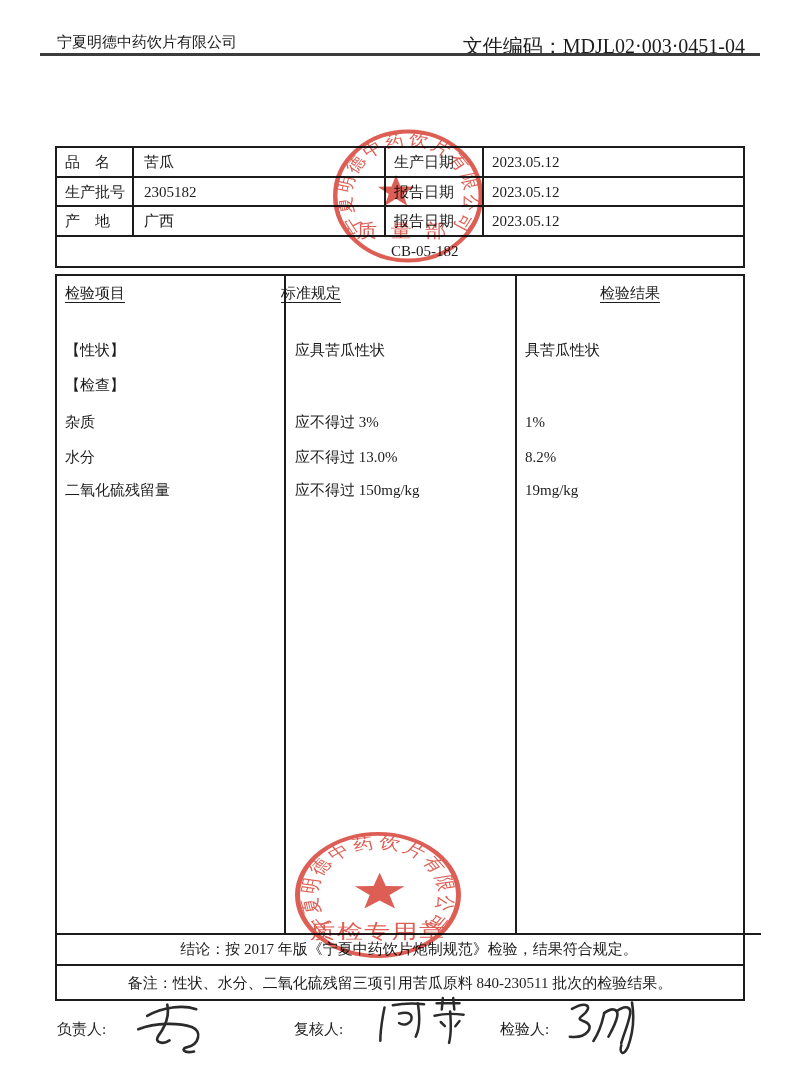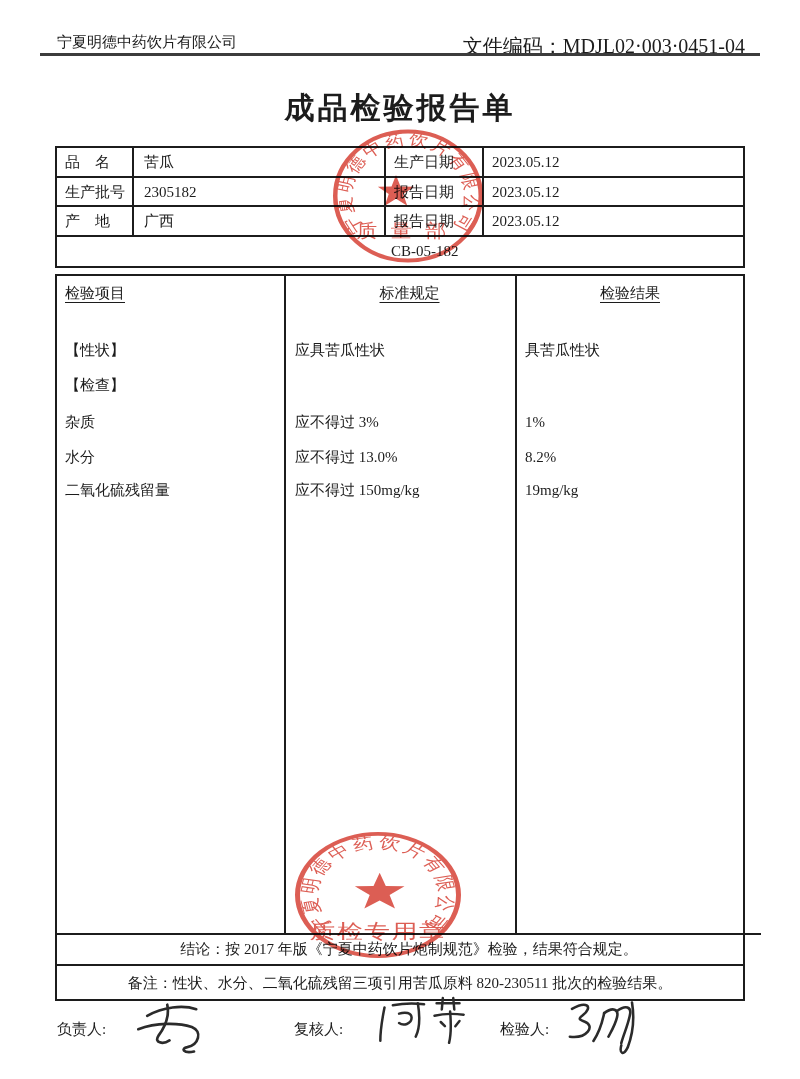--- a/index.html
+++ b/index.html
@@ -31,21 +31,21 @@
   .spec-table{
     left:55px;top:274px;width:690px;height:727px;box-sizing:border-box;
     border:2px solid #1c1c1c;position:absolute;font-size:15px;
   }
   .vline{position:absolute;top:0;width:2px;height:657px;background:#1c1c1c;}
   .vline1{left:227px;}
   .vline2{left:458px;}
   .spec-hdr{position:absolute;top:7px;height:20px;line-height:20px;}
   .spec-hdr span{text-decoration:underline;text-underline-offset:4px;}
   .sh1{left:8px;}
-  .sh2{left:238px;width:229px;text-align:center;}
+  .sh2{left:224px;width:229px;text-align:left;}
   .sh3{left:460px;width:226px;text-align:center;}
   .spec-item{position:absolute;height:20px;line-height:20px;white-space:nowrap;}
   .c1{left:8px;}
   .c2{left:238px;}
   .c3{left:468px;}
   .r1{top:64px;} .r2{top:99px;} .r3{top:136px;} .r4{top:171px;} .r5{top:204px;}
   .concl-row{position:absolute;left:0;top:657px;width:704px;height:31px;box-sizing:border-box;
     border-top:2px solid #1c1c1c;text-align:center;line-height:29px;}
   .note-row{position:absolute;left:0;top:688px;width:686px;height:37px;box-sizing:border-box;
     border-top:2px solid #1c1c1c;text-align:center;line-height:35px;}
@@ -65,21 +65,20 @@
 </style>
 </head>
 <body>
 
 <div class="page">
 
   <div class="abs hdr-company">宁夏明德中药饮片有限公司</div>
   <div class="abs hdr-code">文件编码：MDJL02·003·0451-04</div>
   <div class="abs hdr-rule"></div>
 
-  <div class="abs title">成品检验报告单</div>
 
   <div class="abs info-table">
     <div class="cell jlabel br bb">品　名</div>
     <div class="cell vpad br bb">苦瓜</div>
     <div class="cell br bb">生产日期</div>
     <div class="cell bb">2023.05.12</div>
 
     <div class="cell jlabel br bb">生产批号</div>
     <div class="cell vpad br bb">2305182</div>
     <div class="cell br bb">报告日期</div>
@@ -113,21 +112,21 @@
 
     <div class="spec-item c1 r4">水分</div>
     <div class="spec-item c2 r4">应不得过 13.0%</div>
     <div class="spec-item c3 r4">8.2%</div>
 
     <div class="spec-item c1 r5">二氧化硫残留量</div>
     <div class="spec-item c2 r5">应不得过 150mg/kg</div>
     <div class="spec-item c3 r5">19mg/kg</div>
 
     <div class="concl-row">结论：按 2017 年版《宁夏中药饮片炮制规范》检验，结果符合规定。</div>
-    <div class="note-row">备注：性状、水分、二氧化硫残留三项引用苦瓜原料 820-230511 批次的检验结果。</div>
+    <div class="note-row">备注：性状、水分、二氧化硫残留三项引用苦瓜原料 840-230511 批次的检验结果。</div>
   </div>
 
   <svg class="stamp stamp-upper" width="200" height="200" viewBox="-100 -100 200 200" style="color: rgb(216, 71, 60);">
     <g transform="scale(0.75,0.665)">
       <circle cx="0" cy="0" r="97" fill="none" stroke="currentColor" stroke-width="6"></circle>
       <path id="arcU" d="M -54 53 A 76 76 0 1 1 54 53" fill="none"></path>
       <text font-size="25" letter-spacing="4">
         <textPath href="#arcU" startOffset="50%" text-anchor="middle">宁夏明德中药饮片有限公司</textPath>
       </text>
       <polygon fill="currentColor" transform="translate(-16,-6) scale(0.85)" points="0,-30 7.05,-9.7 28.5,-9.3 11.4,3.7 17.6,24.3 0,12 -17.6,24.3 -11.4,3.7 -28.5,-9.3 -7.05,-9.7"></polygon>

